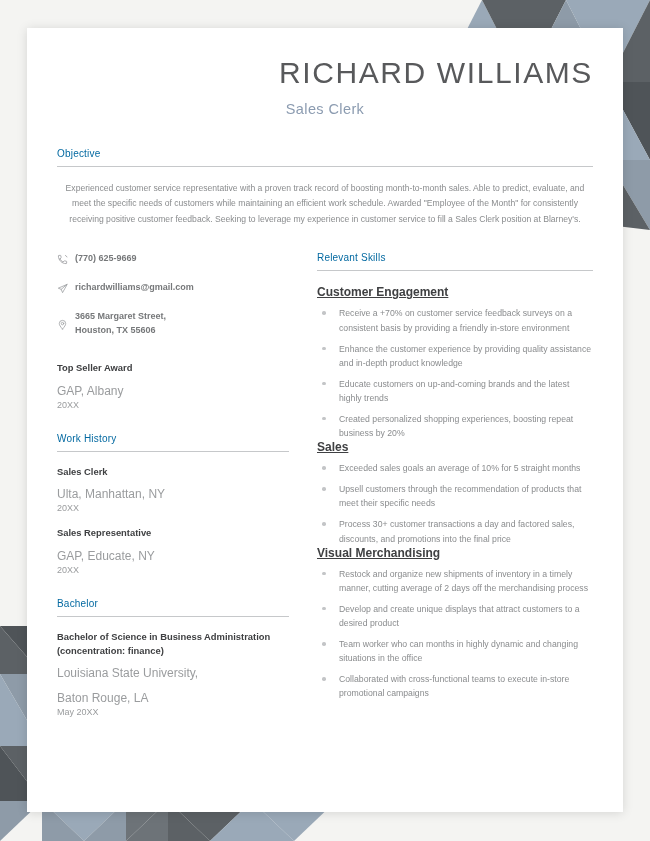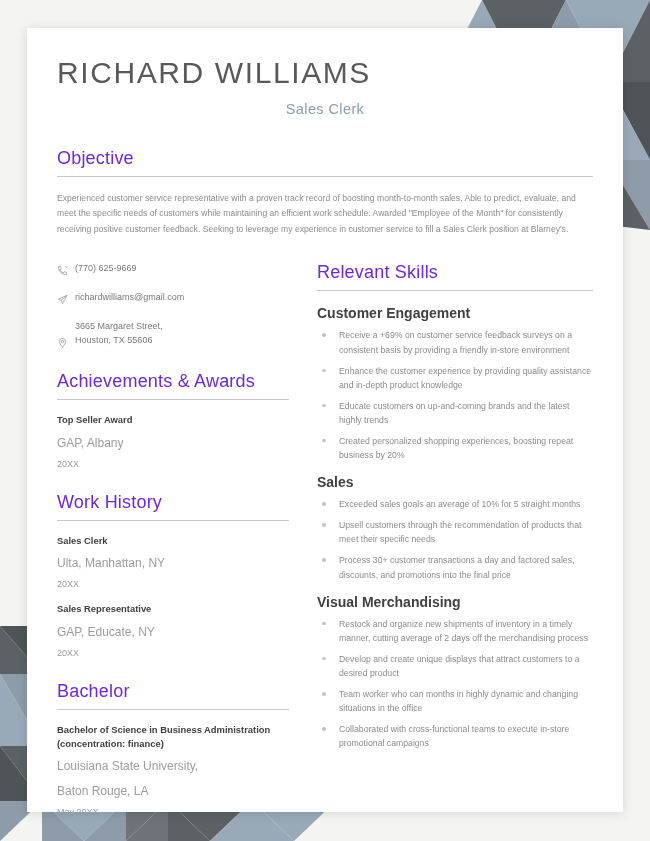--- a/index.html
+++ b/index.html
@@ -22,65 +22,66 @@
     left:27px; top:28px;
     width:596px; height:784px;
     background:#ffffff;
     box-shadow:0 1px 10px rgba(0,0,0,0.13);
     padding:26px 30px 0 30px;
     z-index:5;
   }
 
   
   .name {
-    text-align:left;
+    text-align:right;
     font-size:30px;
     letter-spacing:1.6px;
     color:#58595b;
     font-weight:400;
     line-height:1.25;
   }
   .job-title {
     text-align:center;
     font-size:14.5px;
     color:#8b9bb0;
     letter-spacing:0.4px;
     margin-top:9px;
     font-weight:400;
   }
 
   
   .sec-head {
-    font-size:18px;
-    color:#6d28d9;
+    font-size:10px;
+    color:#0369a1;
     font-weight:400;
     letter-spacing:0.2px;
     padding-bottom:7px;
     border-bottom:1px solid #c6c8ca;
   }
   .sec-head.full { margin-top:31px; }
 
   .objective-text {
     margin-top:14px;
     font-size:8.6px;
     line-height:1.82;
     color:#8a8c8e;
-    text-align:left;
+    text-align:center;
   }
 
   
   .columns { display:flex; margin-top:25px; }
   .col-left  { width:232px; flex:none; }
   .col-right { flex:1; padding-left:28px; }
 
   
   .contact-row {
     display:flex;
-    align-items:flex-end;
+    align-items:center;
     margin-bottom:15px;
+    font-weight:bold;
   }
   .contact-row:last-child { margin-bottom:0; }
   .contact-icon {
     width:18px; flex:none;
     color:#9b9da0;
     padding-top:1px;
   }
   .contact-icon svg { display:block; }
   .contact-text {
     font-size:9px;
@@ -99,31 +100,31 @@
   }
   .entry-sub {
     font-size:12px;
     color:#9a9c9e;
     margin-top:7px;
     line-height:1.5;
   }
   .entry-date {
     font-size:9px;
     color:#9a9c9e;
-    margin-top:7px;
-  }
-
-  
-  .skill-group { margin-top:12px; }
+  }
+
+  
+  .skill-group { margin-top:0; }
   .skill-group:first-of-type { margin-top:14px; }
   .skill-name {
-    font-size:14px;
+    font-size:12px;
     font-weight:bold;
     color:#3f4042;
     margin-bottom:4px;
+    text-decoration:underline;
   }
   .bullets { list-style:none; }
   .bullets li {
     position:relative;
     padding-left:22px;
     font-size:8.7px;
     line-height:1.62;
     color:#8a8c8e;
     margin-top:7px;
   }
@@ -212,21 +213,20 @@
               <circle cx="12" cy="10" r="2.7"></circle>
             </svg>
           </span>
           <span class="contact-text" style="white-space:pre-line">3665 Margaret Street,
 Houston, TX 55606</span>
         </div>
 
       </div>
 
       <div class="block">
-        <h2 class="sec-head">Achievements &amp; Awards</h2>
         <div class="entry">
           <div class="entry-title">Top Seller Award</div>
           <div class="entry-sub">GAP, Albany</div>
           <div class="entry-date">20XX</div>
         </div>
       </div>
 
       <div class="block">
         <h2 class="sec-head">Work History</h2>
         <div class="entry">
@@ -253,21 +253,21 @@
 
     </div>
 
     <div class="col-right">
 
       <h2 class="sec-head">Relevant Skills</h2>
 
       <div class="skill-group">
         <div class="skill-name">Customer Engagement</div>
         <ul class="bullets">
-          <li>Receive a +69% on customer service feedback surveys on a consistent basis by providing a friendly in-store environment</li>
+          <li>Receive a +70% on customer service feedback surveys on a consistent basis by providing a friendly in-store environment</li>
           <li>Enhance the customer experience by providing quality assistance and in-depth product knowledge</li>
           <li>Educate customers on up-and-coming brands and the latest highly trends</li>
           <li>Created personalized shopping experiences, boosting repeat business by 20%</li>
         </ul>
       </div>
 
       <div class="skill-group">
         <div class="skill-name">Sales</div>
         <ul class="bullets">
           <li>Exceeded sales goals an average of 10% for 5 straight months</li>

